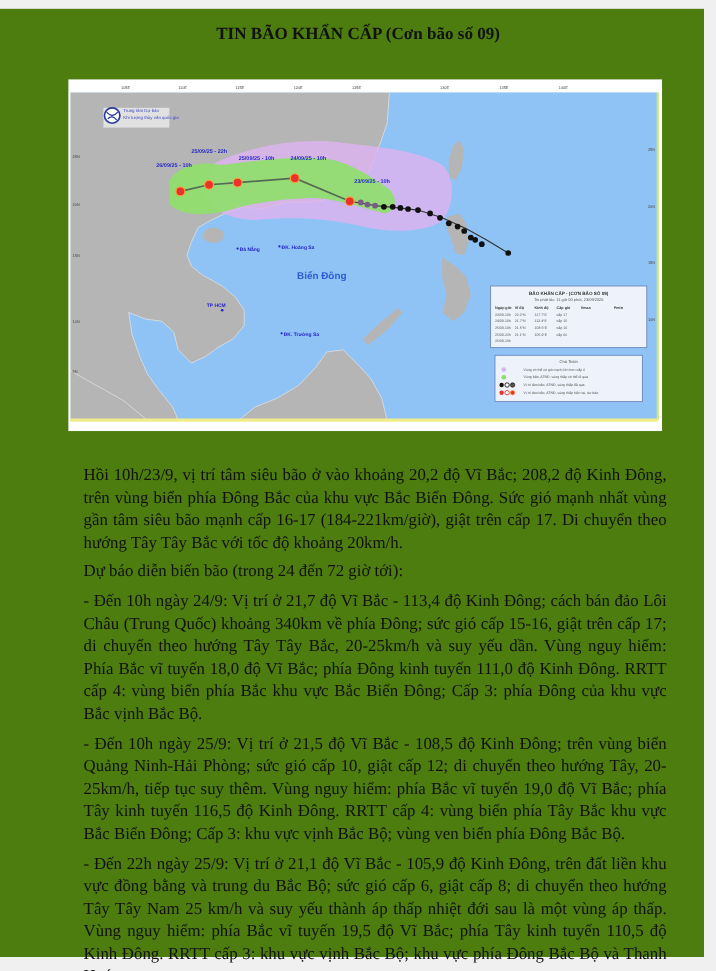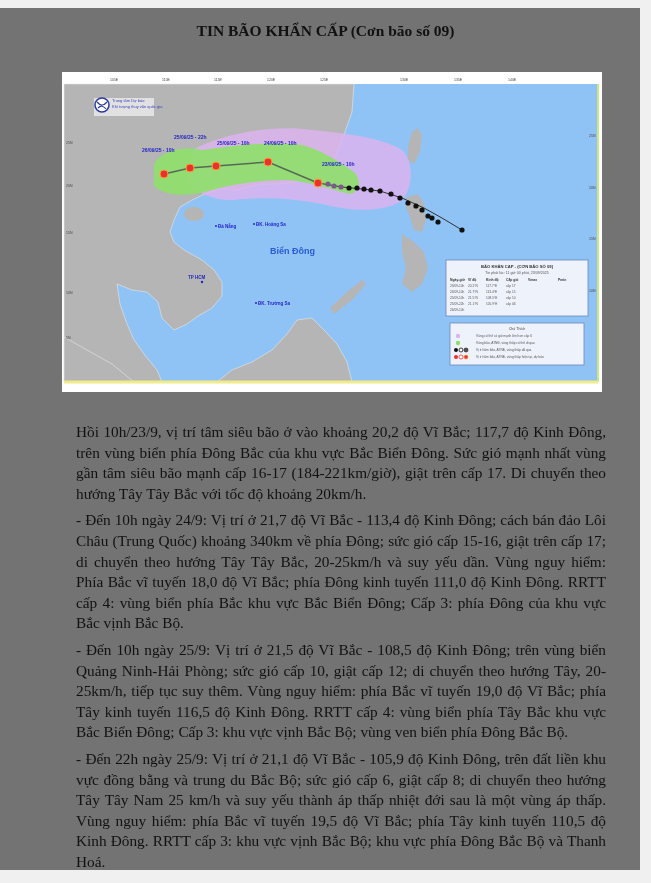--- a/index.html
+++ b/index.html
@@ -1,21 +1,21 @@
 <!DOCTYPE html>
 <html><head>
 <meta charset="utf-8">
 <style>
   html, body { margin: 0; padding: 0; }
   body {
     width: 651px; height: 883px; background: #f0f0f0; position: relative; overflow: hidden;
     font-family: "Liberation Serif", "DejaVu Serif", serif; color: #111;
   }
   .page {
-    position: absolute; left: 0; top: 8px; width: 640px; height: 862px; background: #737373;
+    position: absolute; left: 0; top: 8px; width: 640px; height: 862px; background: #4d7c0f;
   }
   .title {
     position: absolute; left: 0; width: 651px; top: 14px; text-align: center;
     font-weight: bold; font-size: 15.5px;
   }
   .subtitle {
     position: absolute; left: 0; width: 651px; top: 41px; text-align: center;
     font-style: italic; font-size: 11px; margin-top: 44px;
   }
   .map {
@@ -192,19 +192,20 @@
           <text x="414" y="265">Vùng có thể có gió mạnh lớn hơn cấp 6</text>
           <text x="414" y="272">Vùng bão, ATNĐ, vùng thấp có thể đi qua</text>
           <text x="414" y="279">Vị trí tâm bão, ATNĐ, vùng thấp đã qua</text>
           <text x="414" y="286">Vị trí tâm bão, ATNĐ, vùng thấp hiện tại, dự báo</text>
         </g>
       </g>
     </svg>
   </div>
 
   <div class="body-text">
-    <p><b>Hồi 10h/23/9,</b><span> vị trí tâm siêu bão ở vào khoảng 20,2 độ Vĩ Bắc; 117,7 độ Kinh Đông, trên vùng biển phía Đông Bắc của khu vực Bắc Biển Đông. Sức gió mạnh nhất vùng gần tâm siêu bão mạnh cấp 16-17 (184-221km/giờ), giật trên cấp 17. Di chuyển theo hướng Tây Tây Bắc với tốc độ khoảng 20km/h.</span></p>
+    <p><b>Hồi 10h/23/9,</b><span> vị trí tâm siêu bão ở vào khoảng 20,2 độ Vĩ Bắc; 208,2 độ Kinh Đông, trên vùng biển phía Đông Bắc của khu vực Bắc Biển Đông. Sức gió mạnh nhất vùng gần tâm siêu bão mạnh cấp 16-17 (184-221km/giờ), giật trên cấp 17. Di chuyển theo hướng Tây Tây Bắc với tốc độ khoảng 20km/h.</span></p>
+    <p><b>Dự báo diễn biến bão (trong 24 đến 72 giờ tới):</b></p>
     <p><b>- Đến 10h ngày 24/9:</b><span> Vị trí ở 21,7 độ Vĩ Bắc - 113,4 độ Kinh Đông; cách bán đảo Lôi Châu (Trung Quốc) khoảng 340km về phía Đông; sức gió cấp 15-16, giật trên cấp 17; di chuyển theo hướng Tây Tây Bắc, 20-25km/h và suy yếu dần. Vùng nguy hiểm: Phía Bắc vĩ tuyến 18,0 độ Vĩ Bắc; phía Đông kinh tuyến 111,0 độ Kinh Đông. RRTT cấp 4: vùng biển phía Bắc khu vực Bắc Biển Đông; Cấp 3: phía Đông của khu vực Bắc vịnh Bắc Bộ.</span></p>
     <p><b>- Đến 10h ngày 25/9:</b><span> Vị trí ở 21,5 độ Vĩ Bắc - 108,5 độ Kinh Đông; trên vùng biển Quảng Ninh-Hải Phòng; sức gió cấp 10, giật cấp 12; di chuyển theo hướng Tây, 20-25km/h, tiếp tục suy thêm. Vùng nguy hiểm: phía Bắc vĩ tuyến 19,0 độ Vĩ Bắc; phía Tây kinh tuyến 116,5 độ Kinh Đông. RRTT cấp 4: vùng biển phía Tây Bắc khu vực Bắc Biển Đông; Cấp 3: khu vực vịnh Bắc Bộ; vùng ven biển phía Đông Bắc Bộ.</span></p>
     <p style="margin-bottom:0"><b>- Đến 22h ngày 25/9:</b><span> Vị trí ở 21,1 độ Vĩ Bắc - 105,9 độ Kinh Đông, trên đất liền khu vực đồng bằng và trung du Bắc Bộ; sức gió cấp 6, giật cấp 8; di chuyển theo hướng Tây Tây Nam 25 km/h và suy yếu thành áp thấp nhiệt đới sau là một vùng áp thấp. Vùng nguy hiểm: phía Bắc vĩ tuyến 19,5 độ Vĩ Bắc; phía Tây kinh tuyến 110,5 độ Kinh Đông. RRTT cấp 3: khu vực vịnh Bắc Bộ; khu vực phía Đông Bắc Bộ và Thanh Hoá.</span></p>
 
   </div>
 </div>
 
 </body></html>

